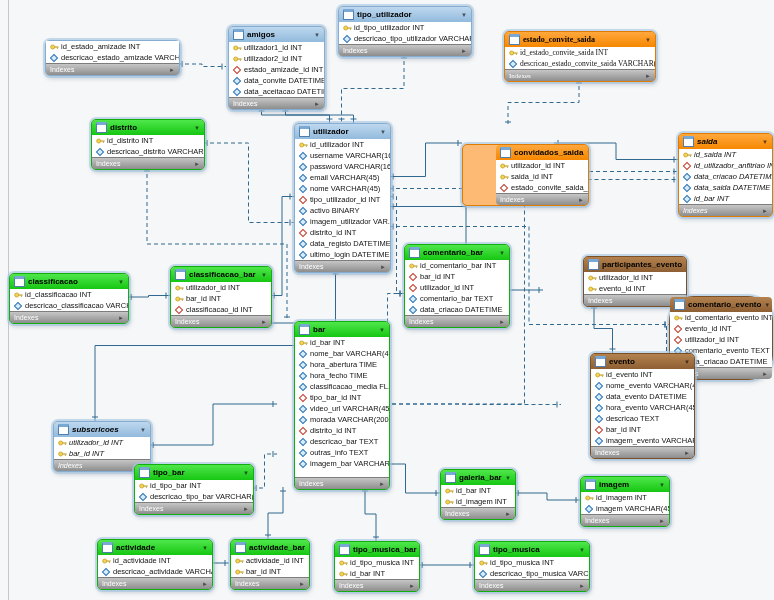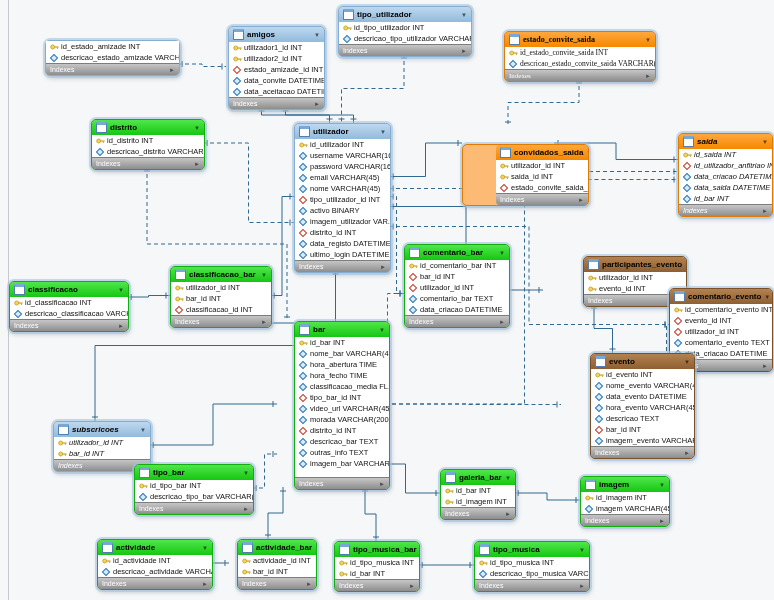--- a/index.html
+++ b/index.html
@@ -466,21 +466,21 @@
               <span class="dm"></span>
             </span>
             <span>id_bar INT</span>
           </div>
         </div>
         <div class="ftr">
           <span>Indexes</span>
           <span class="arr2">►</span>
         </div>
       </div>
-      <div class="tbl c-green" style="left: 9px; top: 273px; width: 118px; margin-top: 8px;">
+      <div class="tbl c-green" style="left: 9px; top: 273px; width: 118px;">
         <div class="hdr">
           <span class="win"></span>
           <span>classificacao</span>
           <span class="arr">▼</span>
         </div>
         <div class="body">
           <div class="row">
             <span class="ic">
               <svg width="9" height="8" viewBox="0 0 12 9">
                 <circle cx="3.6" cy="4.5" r="2.7" fill="#f5d354" stroke="#c09a1c"></circle>
@@ -614,21 +614,21 @@
               </svg>
             </span>
             <span>evento_id INT</span>
           </div>
         </div>
         <div class="ftr">
           <span>Indexes</span>
           <span class="arr2">►</span>
         </div>
       </div>
-      <div class="tbl c-brown" style="left: 669px; top: 288px; width: 102px;">
+      <div class="tbl c-brown" style="left: 669px; top: 296px; width: 102px; border-radius: 25px;">
         <div class="hdr">
           <span class="win"></span>
           <span>comentario_evento</span>
           <span class="arr">▼</span>
         </div>
         <div class="body">
           <div class="row">
             <span class="ic">
               <svg width="9" height="8" viewBox="0 0 12 9">
                 <circle cx="3.6" cy="4.5" r="2.7" fill="#f5d354" stroke="#c09a1c"></circle>
@@ -963,21 +963,21 @@
               <span class="dm"></span>
             </span>
             <span>descricao_actividade VARCHAR(45)</span>
           </div>
         </div>
         <div class="ftr">
           <span>Indexes</span>
           <span class="arr2">►</span>
         </div>
       </div>
-      <div class="tbl c-green" style="left: 237px; top: 539px; width: 78px; text-align: right;">
+      <div class="tbl c-green" style="left: 230px; top: 539px; width: 78px; text-align: right;">
         <div class="hdr">
           <span class="win"></span>
           <span>actividade_bar</span>
           <span class="arr">▼</span>
         </div>
         <div class="body">
           <div class="row">
             <span class="ic">
               <svg width="9" height="8" viewBox="0 0 12 9">
                 <circle cx="3.6" cy="4.5" r="2.7" fill="#f5d354" stroke="#c09a1c"></circle>

